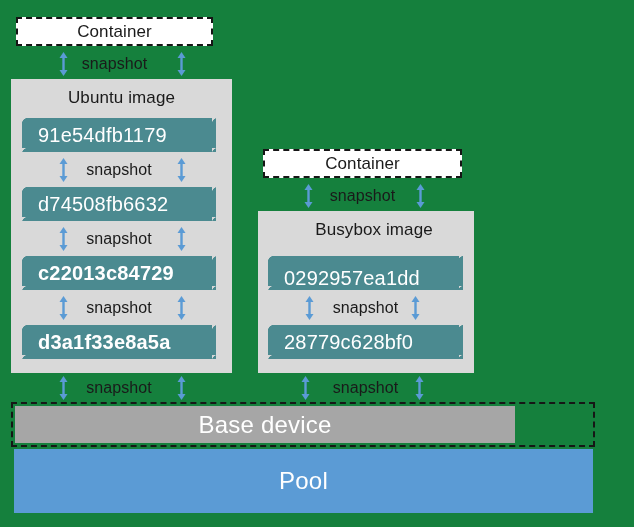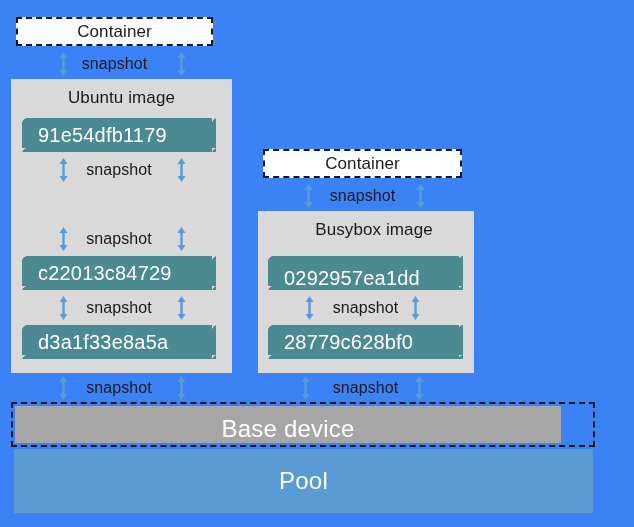--- a/index.html
+++ b/index.html
@@ -7,21 +7,21 @@
     padding: 0;
     background: #ffffff;
   }
   body {
     font-family: "Liberation Sans", sans-serif;
   }
   #canvas {
     position: relative;
     width: 634px;
     height: 527px;
-    background: #3b82f6;
+    background: #15803d;
     overflow: hidden;
   }
 
   
   .container-box {
     position: absolute;
     box-sizing: border-box;
     background: #ffffff;
     border: 2px dashed #161616;
     display: flex;
@@ -189,40 +189,46 @@
     <span class="snap-label">snapshot</span>
     <div class="arrow" style="left:154px; top:5px; height:24px;">
       <svg width="11" height="24" viewBox="0 0 11 24">
         <polygon points="5.5,0 9.5,6 1.5,6" fill="#5b9bd5"></polygon>
         <polygon points="5.5,24 9.5,18 1.5,18" fill="#5b9bd5"></polygon>
         <rect x="4.3" y="4" width="2.4" height="16" fill="#5b9bd5"></rect>
       </svg>
     </div>
   </div>
 
+  <div class="layer" style="left:22px; top:187px; width:194px; height:34px;">
+    <div class="layer-fill"></div>
+    <div class="layer-core"></div>
+    <div class="layer-core2"></div>
+    <span class="layer-text">d74508fb6632</span>
+  </div>
 
   <div class="snap" style="left:22px; top:222px; width:194px; height:34px;">
     <div class="arrow" style="left:36px; top:5px; height:24px;">
       <svg width="11" height="24" viewBox="0 0 11 24">
         <polygon points="5.5,0 9.5,6 1.5,6" fill="#5b9bd5"></polygon>
         <polygon points="5.5,24 9.5,18 1.5,18" fill="#5b9bd5"></polygon>
         <rect x="4.3" y="4" width="2.4" height="16" fill="#5b9bd5"></rect>
       </svg>
     </div>
     <span class="snap-label">snapshot</span>
     <div class="arrow" style="left:154px; top:5px; height:24px;">
       <svg width="11" height="24" viewBox="0 0 11 24">
         <polygon points="5.5,0 9.5,6 1.5,6" fill="#5b9bd5"></polygon>
         <polygon points="5.5,24 9.5,18 1.5,18" fill="#5b9bd5"></polygon>
         <rect x="4.3" y="4" width="2.4" height="16" fill="#5b9bd5"></rect>
       </svg>
     </div>
   </div>
 
-  <div class="layer" style="left:22px; top:256px; width:194px; height:34px;">
+  <div class="layer" style="left:22px; top:256px; width:194px; height:34px;font-weight:bold;">
     <div class="layer-fill"></div>
     <div class="layer-core"></div>
     <div class="layer-core2"></div>
     <span class="layer-text">c22013c84729</span>
   </div>
 
   <div class="snap" style="left:22px; top:291px; width:194px; height:34px;">
     <div class="arrow" style="left:36px; top:5px; height:24px;">
       <svg width="11" height="24" viewBox="0 0 11 24">
         <polygon points="5.5,0 9.5,6 1.5,6" fill="#5b9bd5"></polygon>
@@ -233,21 +239,21 @@
     <span class="snap-label">snapshot</span>
     <div class="arrow" style="left:154px; top:5px; height:24px;">
       <svg width="11" height="24" viewBox="0 0 11 24">
         <polygon points="5.5,0 9.5,6 1.5,6" fill="#5b9bd5"></polygon>
         <polygon points="5.5,24 9.5,18 1.5,18" fill="#5b9bd5"></polygon>
         <rect x="4.3" y="4" width="2.4" height="16" fill="#5b9bd5"></rect>
       </svg>
     </div>
   </div>
 
-  <div class="layer" style="left:22px; top:325px; width:194px; height:34px;">
+  <div class="layer" style="left:22px; top:325px; width:194px; height:34px;font-weight:bold;">
     <div class="layer-fill"></div>
     <div class="layer-core"></div>
     <div class="layer-core2"></div>
     <span class="layer-text">d3a1f33e8a5a</span>
   </div>
 
   <div class="snap" style="left:22px; top:372px; width:194px; height:32px;">
     <div class="arrow" style="left:36px; top:4px; height:24px;">
       <svg width="11" height="24" viewBox="0 0 11 24">
         <polygon points="5.5,0 9.5,6 1.5,6" fill="#5b9bd5"></polygon>
@@ -336,21 +342,21 @@
       <svg width="11" height="24" viewBox="0 0 11 24">
         <polygon points="5.5,0 9.5,6 1.5,6" fill="#5b9bd5"></polygon>
         <polygon points="5.5,24 9.5,18 1.5,18" fill="#5b9bd5"></polygon>
         <rect x="4.3" y="4" width="2.4" height="16" fill="#5b9bd5"></rect>
       </svg>
     </div>
   </div>
 
   <div class="base-device" style="left:11px; top:402px; width:584px; height:45px;"></div>
 
-  <div class="base-device-fill" style="left:15px; top:406px; width:546px; height:37px;align-items:flex-end;">
+  <div class="base-device-fill" style="left:15px; top:406px; width:500px; height:37px;">
     <span>Base device</span>
   </div>
 
   <div class="pool" style="left:14px; top:449px; width:579px; height:64px;">
     <span>Pool</span>
   </div>
 
 </div>
 
 </body></html>

